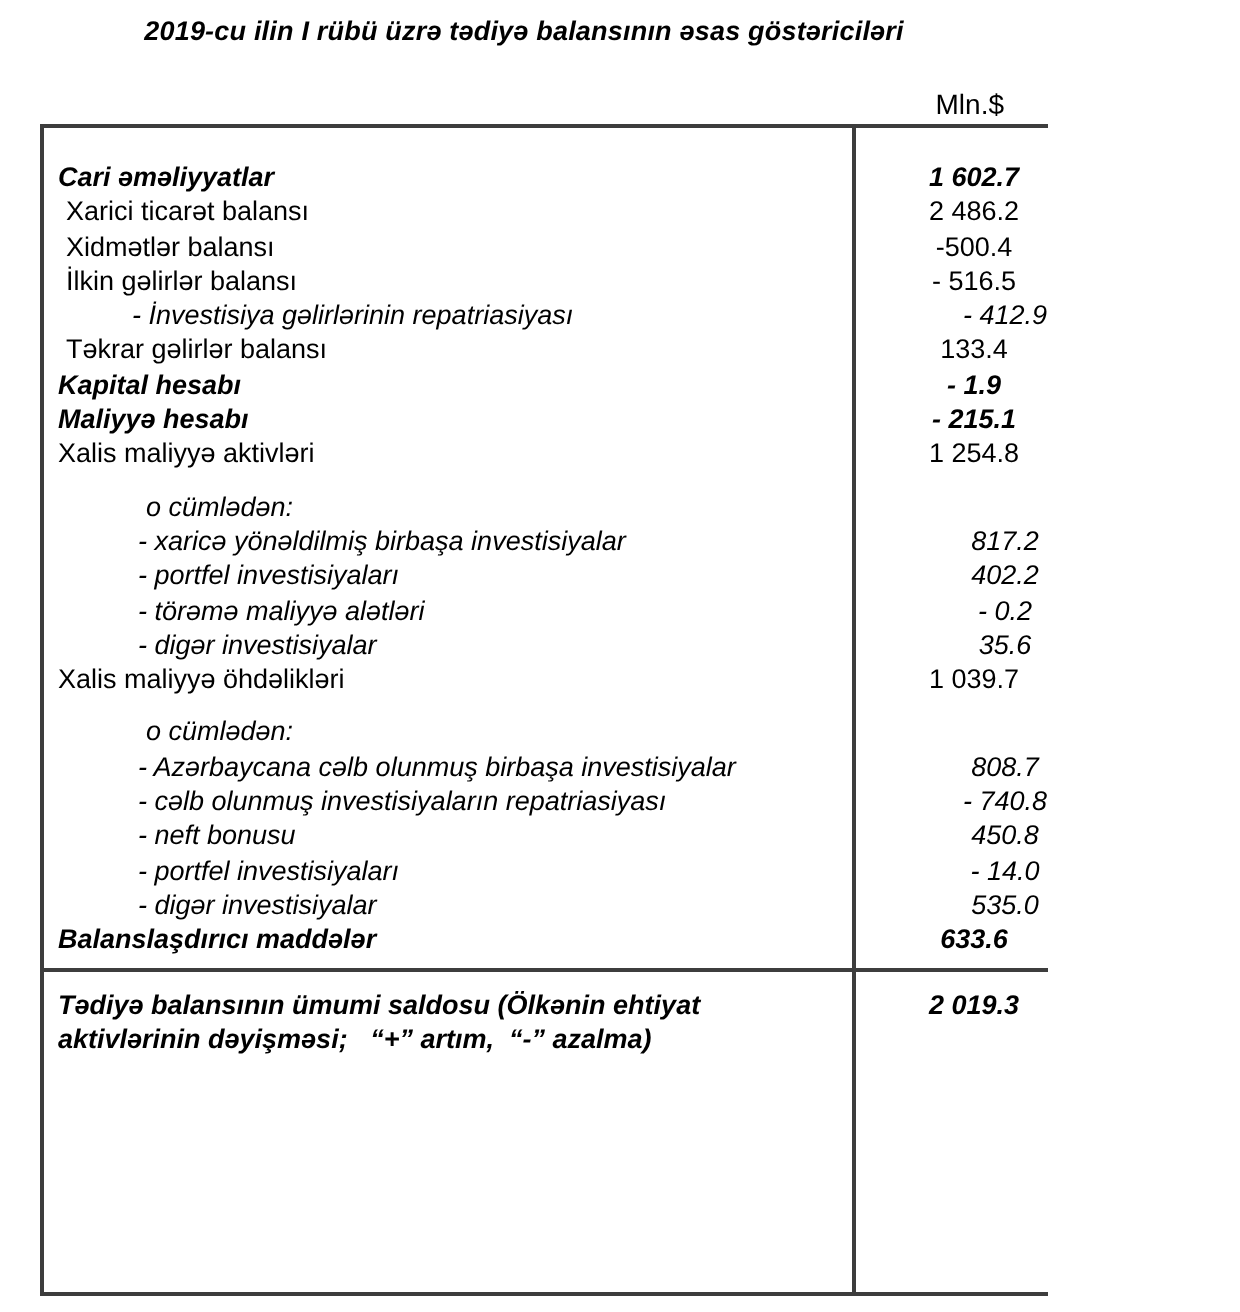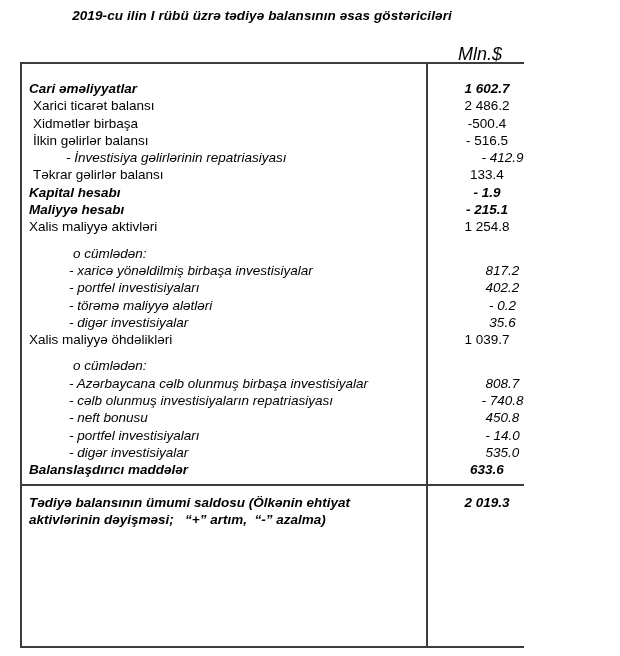--- a/index.html
+++ b/index.html
@@ -26,22 +26,21 @@
     text-align: center;
     font-size: 13.5px;
     font-weight: bold;
     font-style: italic;
     letter-spacing: 0.1px;
   }
   .unit {
     position: absolute;
     top: 44px;
     right: 22px;
-    font-size: 18px;
-    font-style: italic;
+    font-size: 14px;
   }
   .table {
     position: absolute;
     left: 20px;
     top: 62px;
     width: 586px;
     height: 586px;
     border: 2px solid #3d3d3d;
     box-sizing: border-box;
     padding-top: 16px;
@@ -98,21 +97,21 @@
     <div id="rows">
         <div class="row bold">
           <div class="lbl l0">Cari əməliyyatlar</div>
           <div class="val">1 602.7</div>
         </div>
         <div class="row ">
           <div class="lbl l1">Xarici ticarət balansı</div>
           <div class="val">2 486.2</div>
         </div>
         <div class="row ">
-          <div class="lbl l1">Xidmətlər birbaşa</div>
+          <div class="lbl l1">Xidmətlər balansı</div>
           <div class="val">-500.4</div>
         </div>
         <div class="row ">
           <div class="lbl l1">İlkin gəlirlər balansı</div>
           <div class="val">- 516.5</div>
         </div>
         <div class="row ital">
           <div class="lbl l2a">- İnvestisiya gəlirlərinin repatriasiyası</div>
           <div class="val">- 412.9</div>
         </div>

